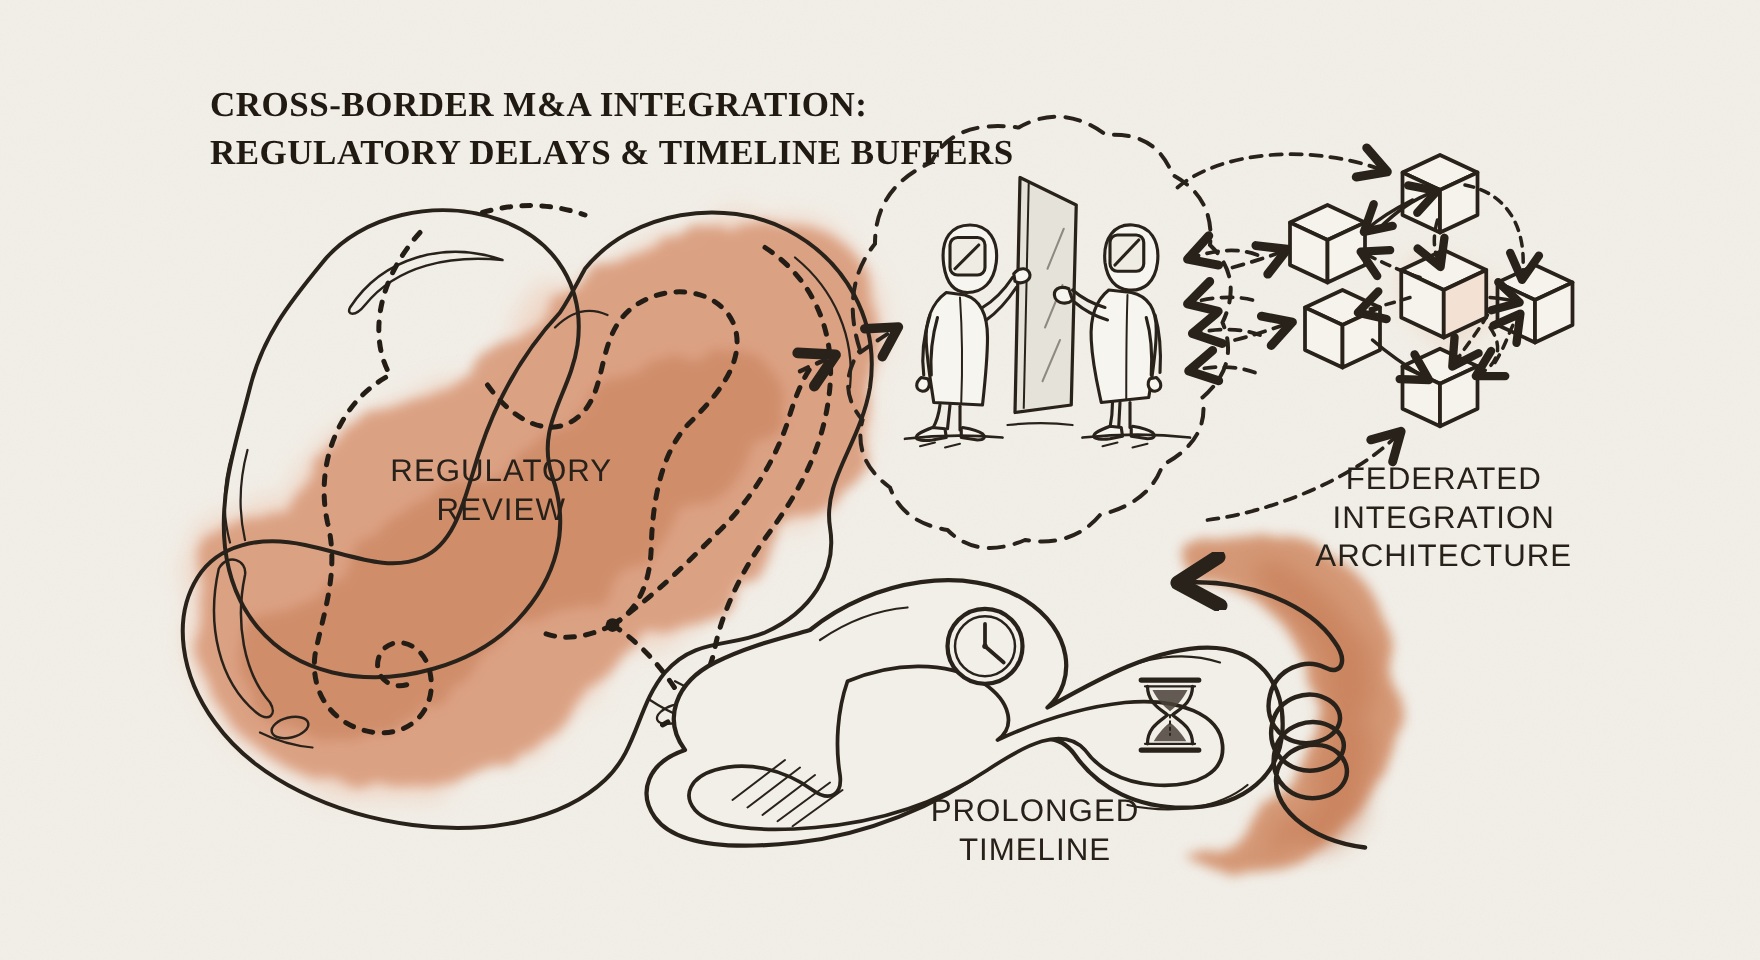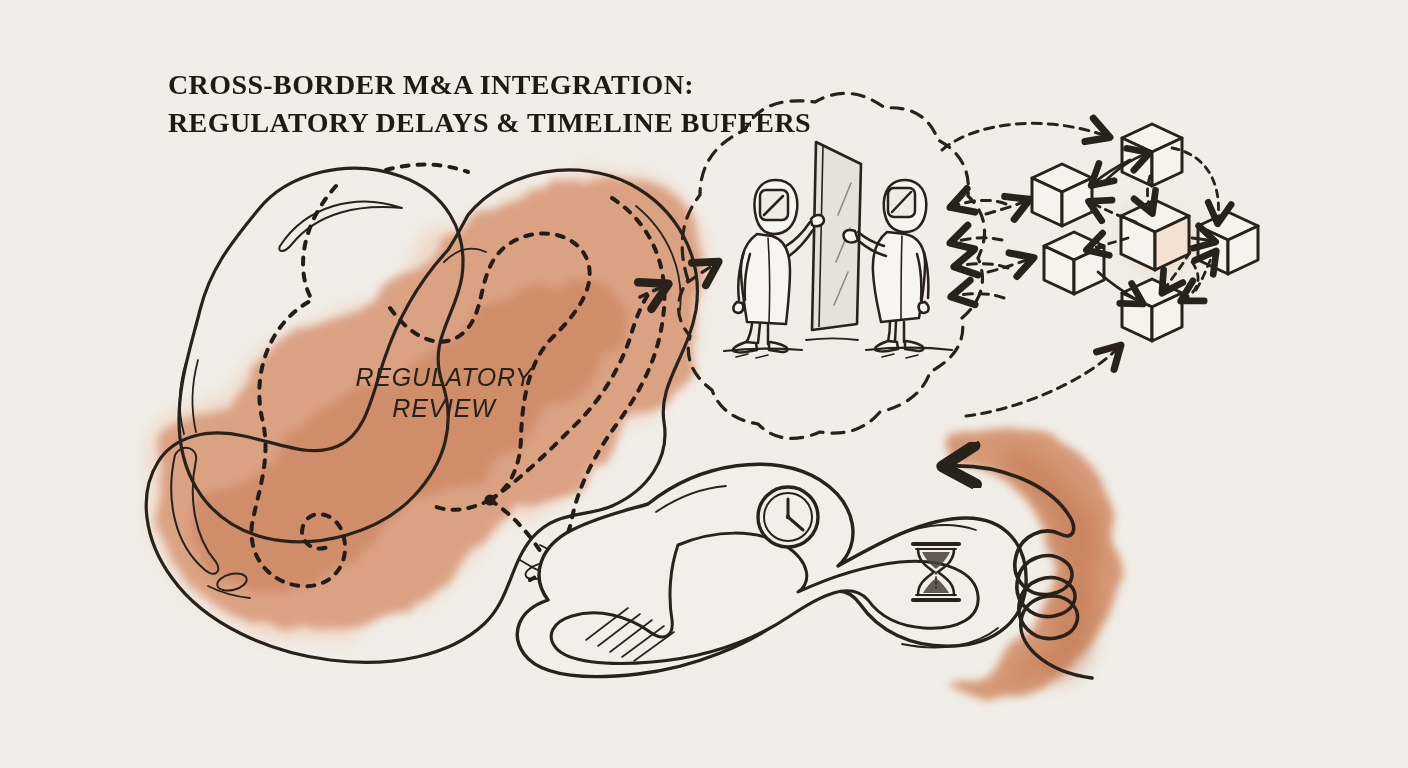--- a/index.html
+++ b/index.html
@@ -280,20 +280,25 @@
            C1029,598 1010,580 1016,556
            C1021,535 1044,526 1060,534
            C1074,541 1078,528 1068,514
            C1048,484 1000,464 950,466"></path>
 
 </svg>
 
 <div class="title">CROSS-BORDER M&amp;A INTEGRATION:
 REGULATORY DELAYS &amp; TIMELINE BUFFERS</div>
 
-<div class="label" style="left:444px; top:362px;font-style:italic;">REGULATORY
+<div class="label" style="left:401px; top:362px;">REGULATORY
 REVIEW</div>
 
 
-
+<div class="label" style="left:1155px; top:368px;">FEDERATED
+INTEGRATION
+ARCHITECTURE</div>
+
+<div class="label" style="left:828px; top:634px;">PROLONGED
+TIMELINE</div>
 
 
 </div>
 
 </body></html>

